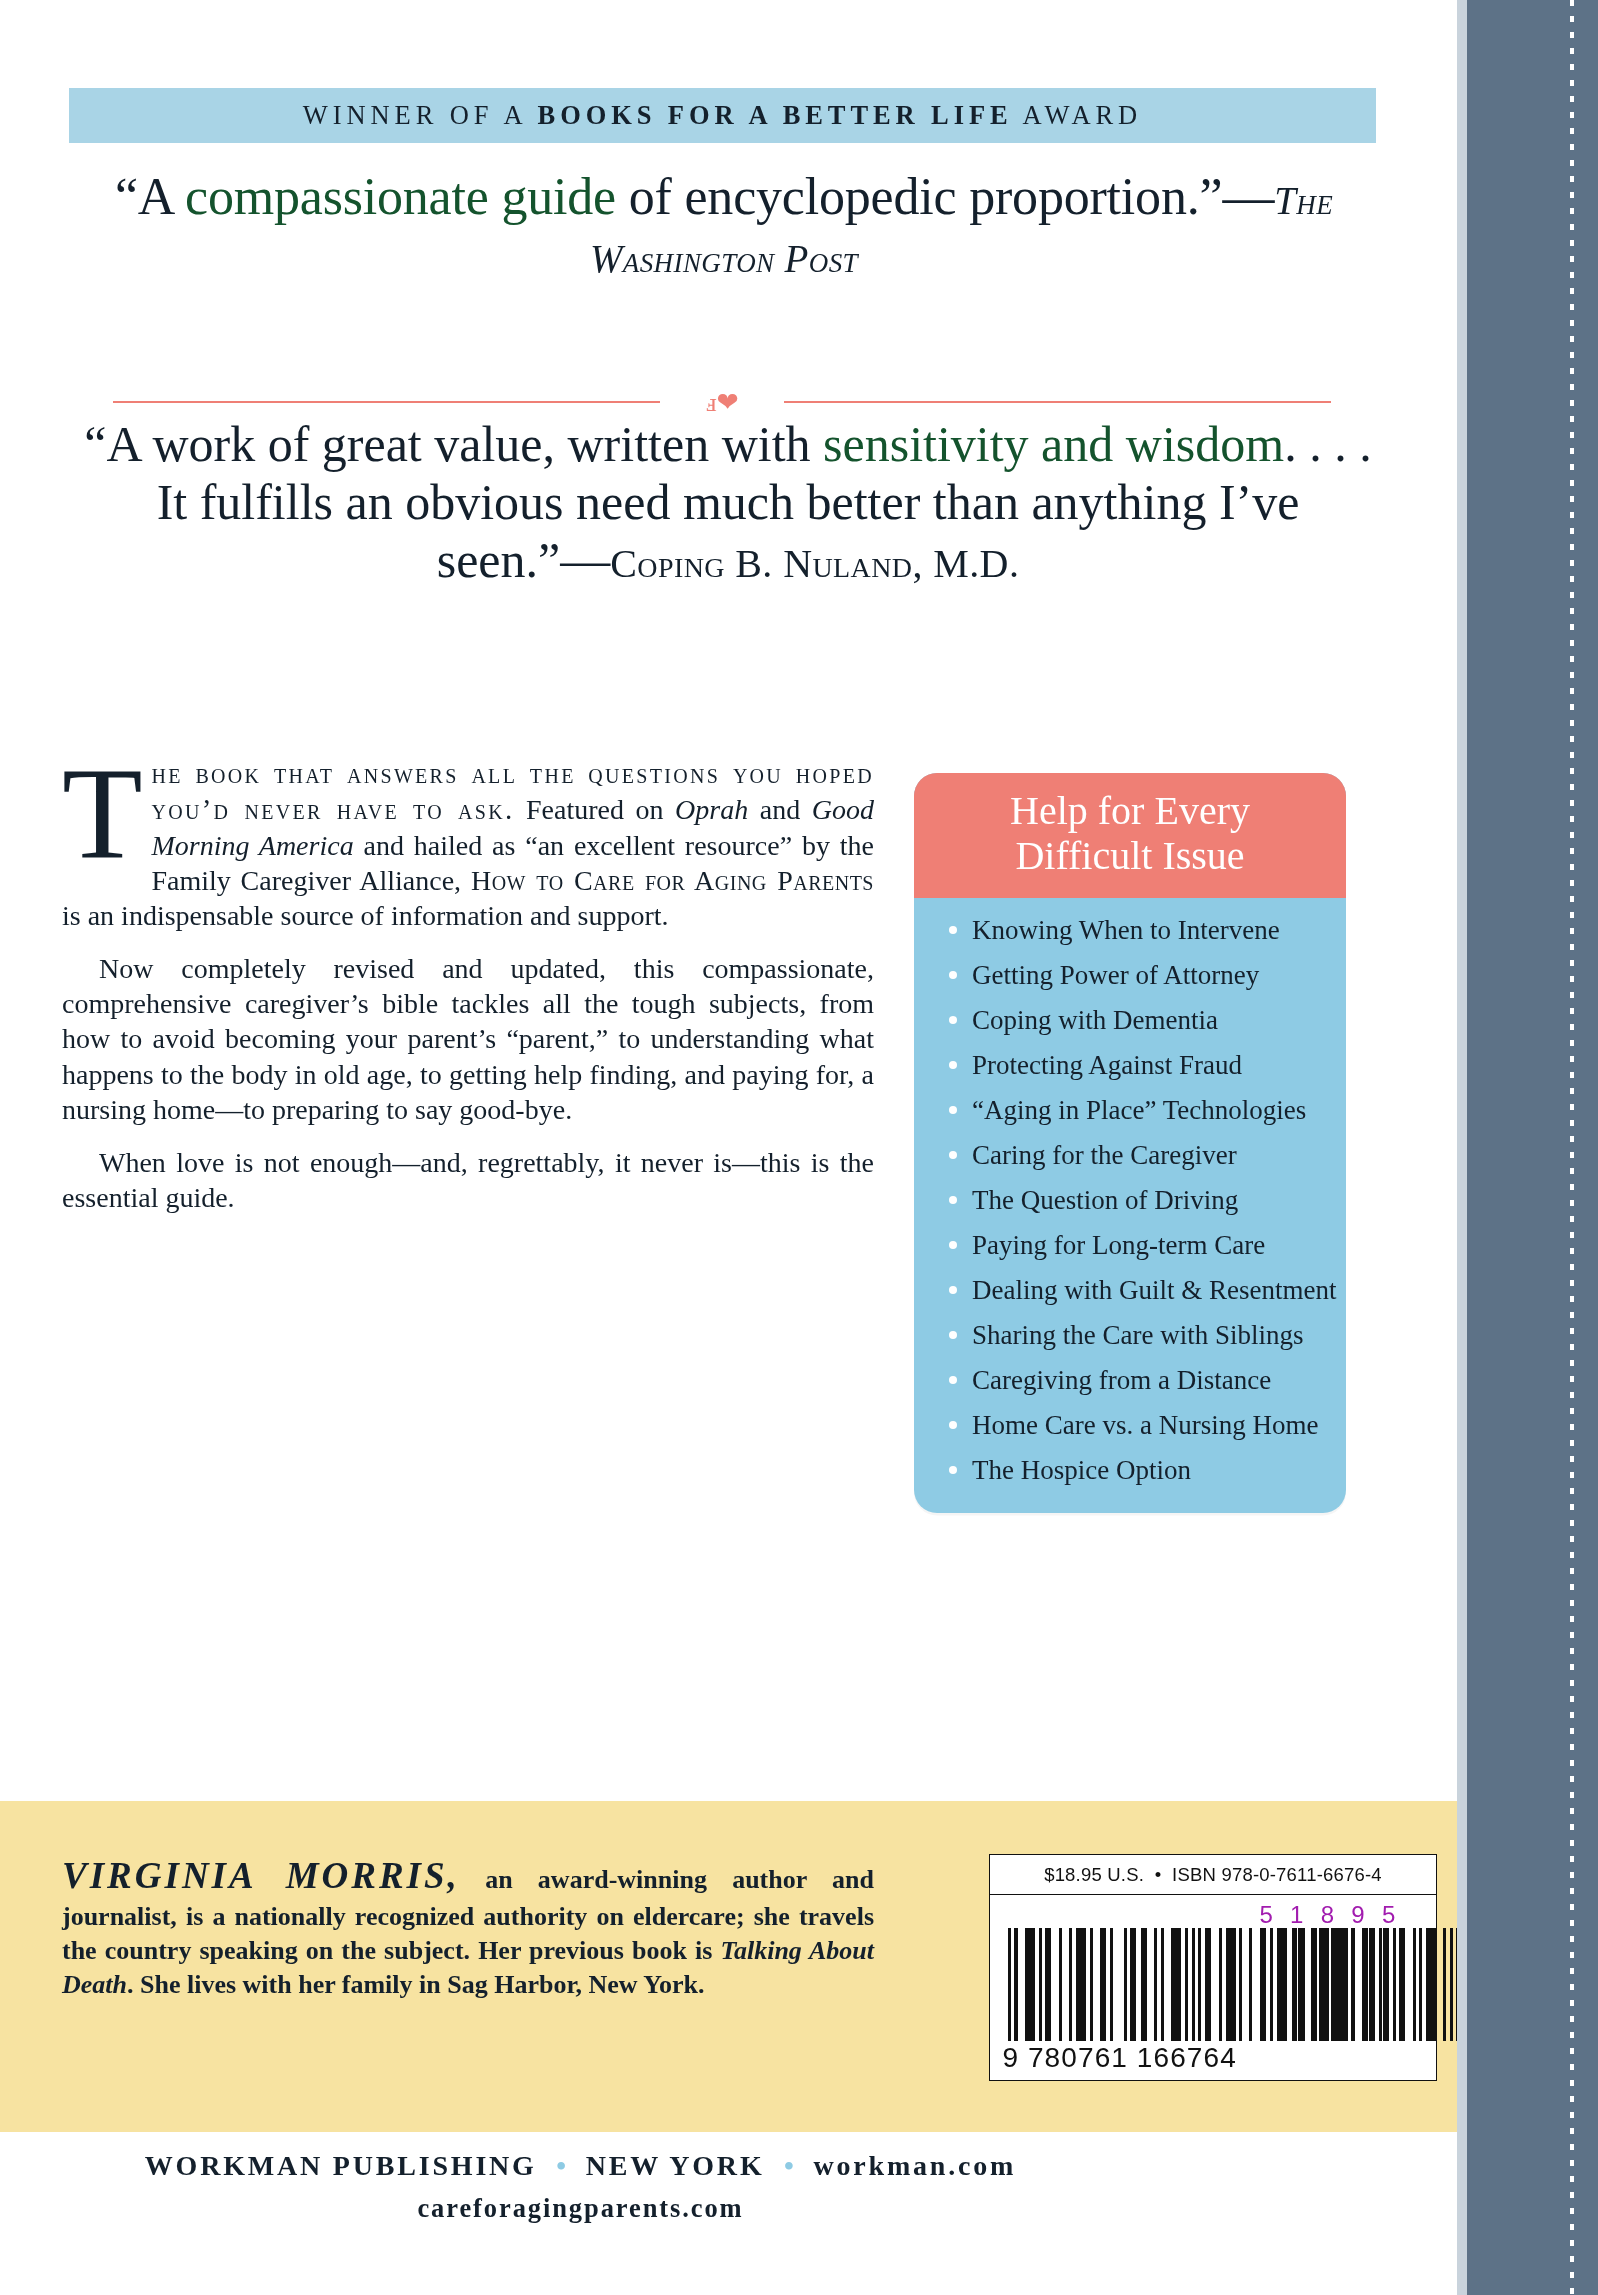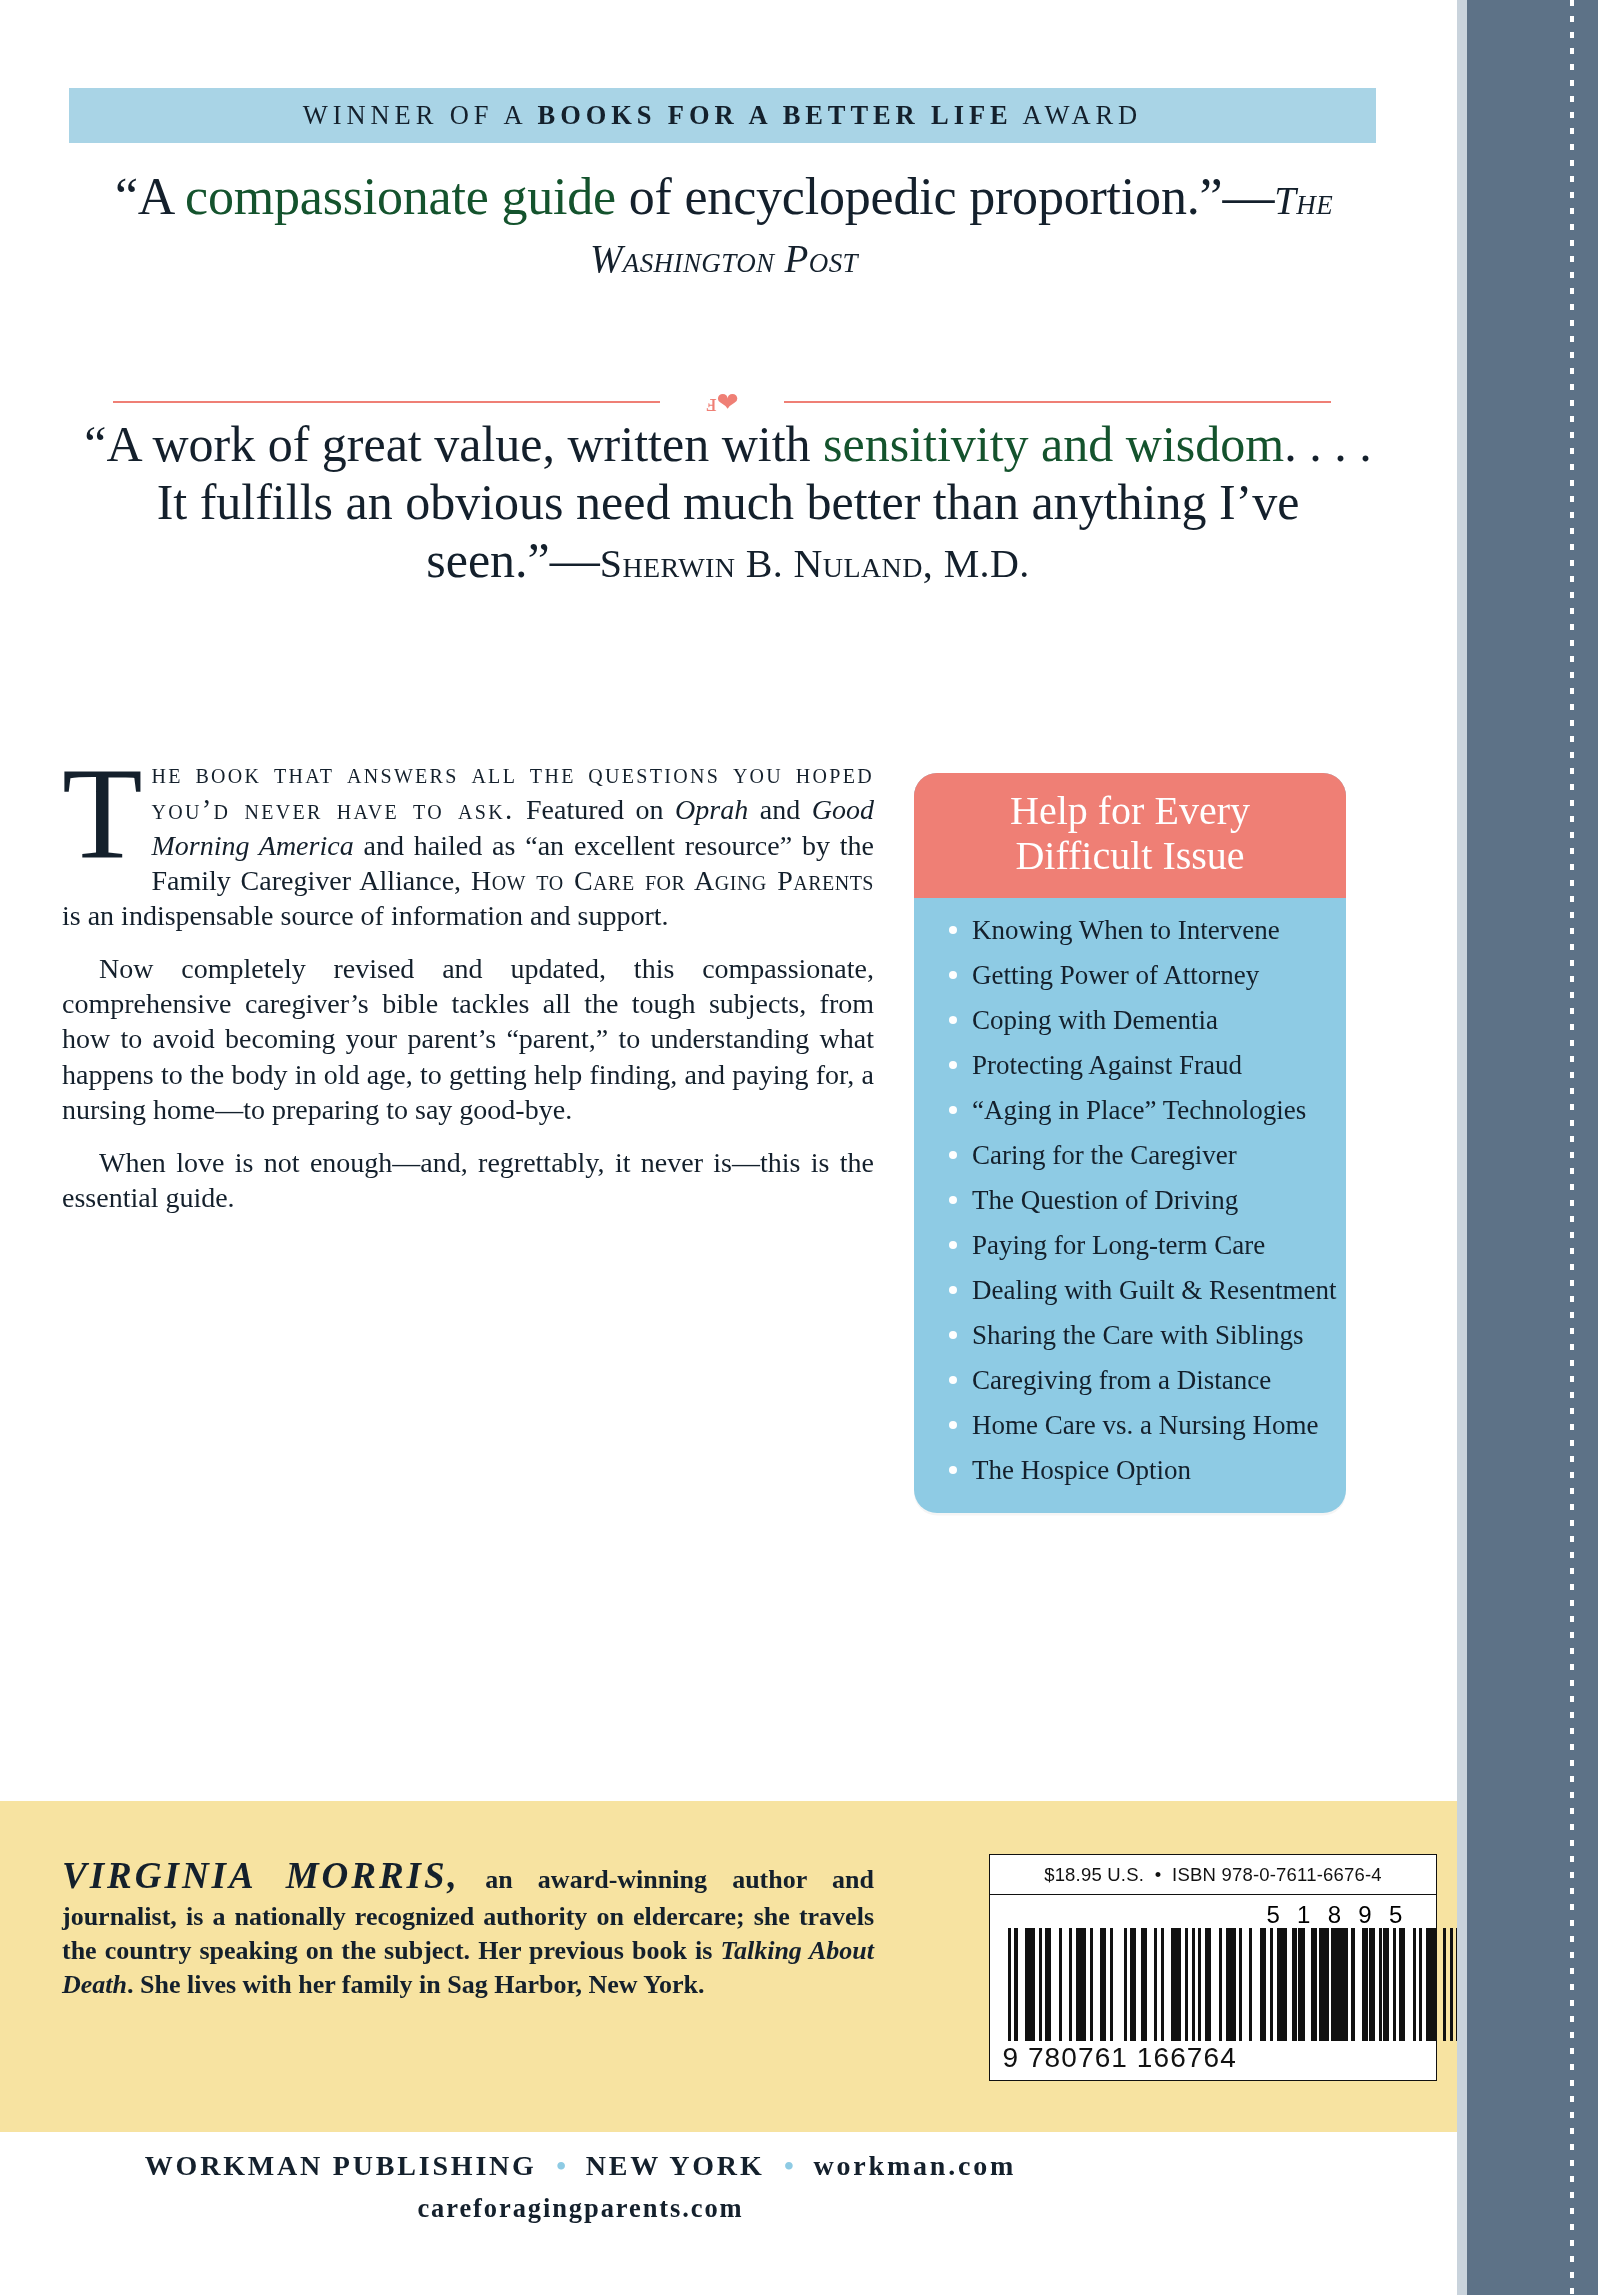--- a/index.html
+++ b/index.html
@@ -270,26 +270,26 @@
   }
   .barcode-wrap {
     position: absolute;
     left: 10.6px;
     top: 46px;
     width: 424px;
     height: 173px;
   }
   .addon-digits {
     position: absolute;
-    right: 17px;
+    right: 24px;
     top: 0px;
     font-family: "Liberation Sans", sans-serif;
     font-size: 24px;
     letter-spacing: 5.3px;
-    color: #000000;
+    color: #a21caf;
   }
   .bars {
     position: absolute;
     left: 7px;
     top: 26.5px;
     height: 113px;
     width: 258px;
   }
   .bars-addon {
     position: absolute;
@@ -364,21 +364,21 @@
       </div>
     </div>
 
     <div class="rule-wrap">
       <div class="line l"></div>
       <div class="orn">ⅎ❤</div>
       <div class="line r"></div>
     </div>
 
     <div class="quote2">
-      <span>“A work of great value, written with </span><span class="accent">sensitivity and wisdom</span><span>. . . . It fulfills an obvious need much better than anything I’ve seen.”</span><span class="dash">—</span><span class="src">Sherwin B. Nuland, M.D.</span>
+      <span>“A work of great value, written with </span><span class="accent">sensitivity and wisdom</span><span>. . . . It fulfills an obvious need much better than anything I’ve seen.”</span><span class="dash">—</span><span class="src">Coping B. Nuland, M.D.</span>
     </div>
 
     <div class="bodycol">
       <p>
         <span class="dropcap">T</span><span class="lead">he book that answers all the questions you hoped you’d never have to ask.</span>
         <span>Featured on </span><span class="it">Oprah</span><span> and </span><span class="it">Good Morning America</span><span> and hailed as “an excellent resource” by the Family Caregiver Alliance, </span><span class="sc">How to Care for Aging Parents</span><span> is an indispensable source of information and support.</span>
       </p>
       <p>Now completely revised and updated, this compassionate, comprehensive caregiver’s bible tackles all the tough subjects, from how to avoid becoming your parent’s “parent,” to understanding what happens to the body in old age, to getting help finding, and paying for, a nursing home—to preparing to say good-bye.</p>
       <p>When love is not enough—and, regrettably, it never is—this is the essential guide.</p>
     </div>

